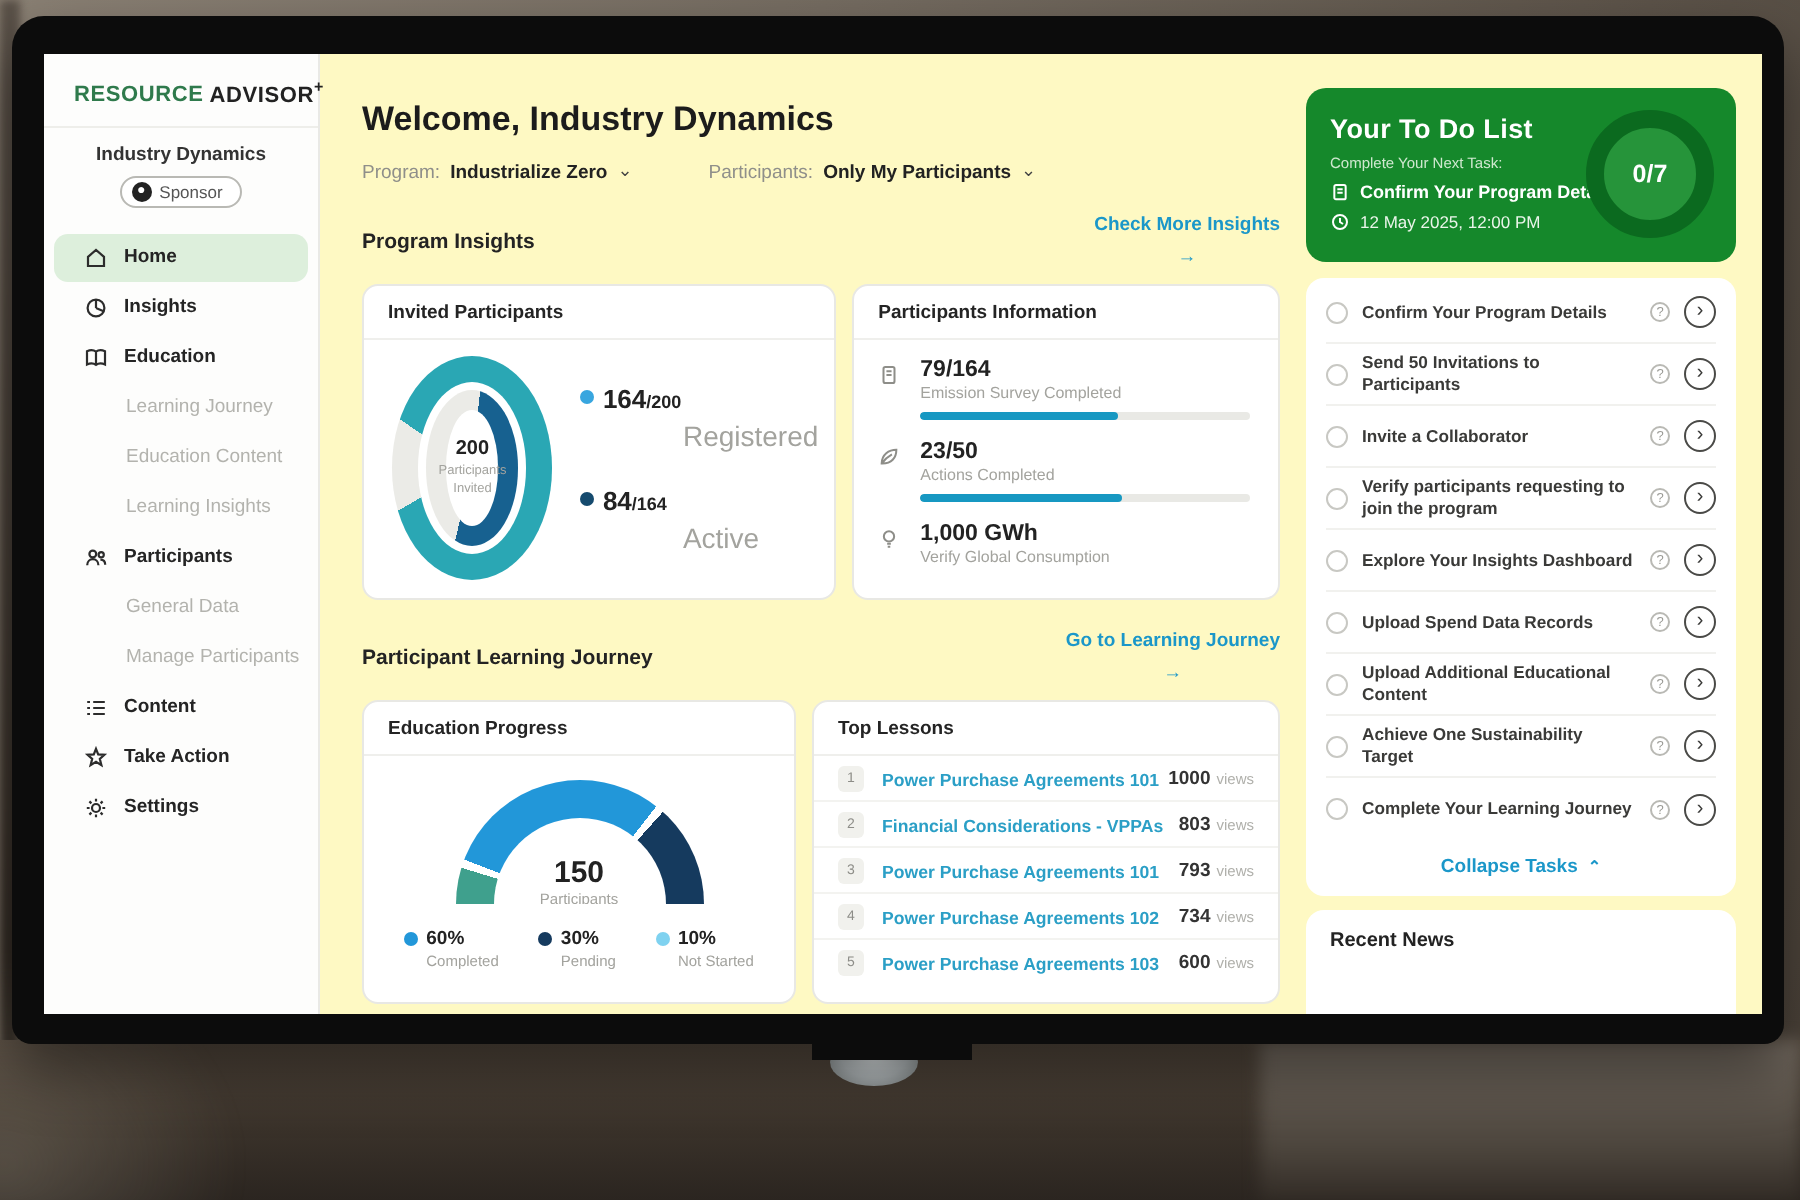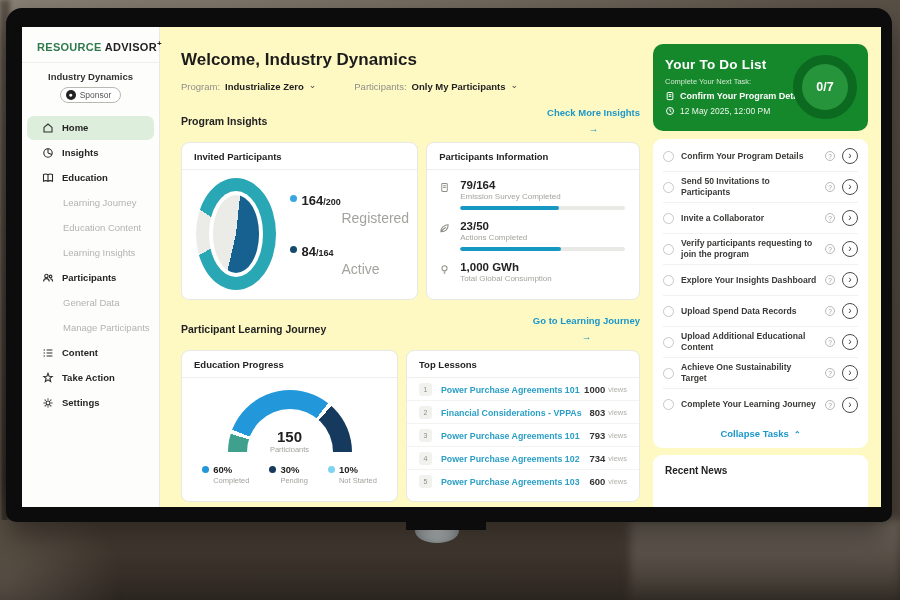--- a/index.html
+++ b/index.html
@@ -263,20 +263,24 @@
 
     <div class="cards-row">
 
       <div class="card card-invited">
         <div class="card-head">Invited Participants</div>
         <div class="invited-body">
           <div class="donut">
             <div class="ring-outer"></div>
             <div class="hole1"></div>
             <div class="ring-inner"></div>
+            <div class="hole2">
+              <div class="donut-val">200</div>
+              <div class="donut-lab">Participants Invited</div>
+            </div>
           </div>
           <div class="legend-col">
             <div class="leg-item">
               <span class="leg-dot" style="background:#38a6df"></span>
               <span class="leg-num">164</span><span class="leg-den">/200</span>
               <div class="leg-lab">Registered</div>
             </div>
             <div class="leg-item">
               <span class="leg-dot" style="background:#154a6e"></span>
               <span class="leg-num">84</span><span class="leg-den">/164</span>
@@ -320,21 +324,21 @@
           </div>
           <div class="stat">
             <span class="stat-icon">
                   <svg viewBox="0 0 12 12">
                     <circle cx="6" cy="4.6" r="2.8"></circle>
                     <path d="M5 8.6 H7 M5.3 10.2 H6.7"></path>
                   </svg>
                 </span>
             <div class="stat-main">
               <div class="stat-val">1,000 GWh</div>
-              <div class="stat-lab">Total Global Consumption</div>
+              <div class="stat-lab">Verify Global Consumption</div>
             </div>
           </div>
         </div>
       </div>
     </div>
 
     <div class="section-head">
       <div class="section-title">Participant Learning Journey</div>
       <div class="section-link">
         <span>Go to Learning Journey</span>

